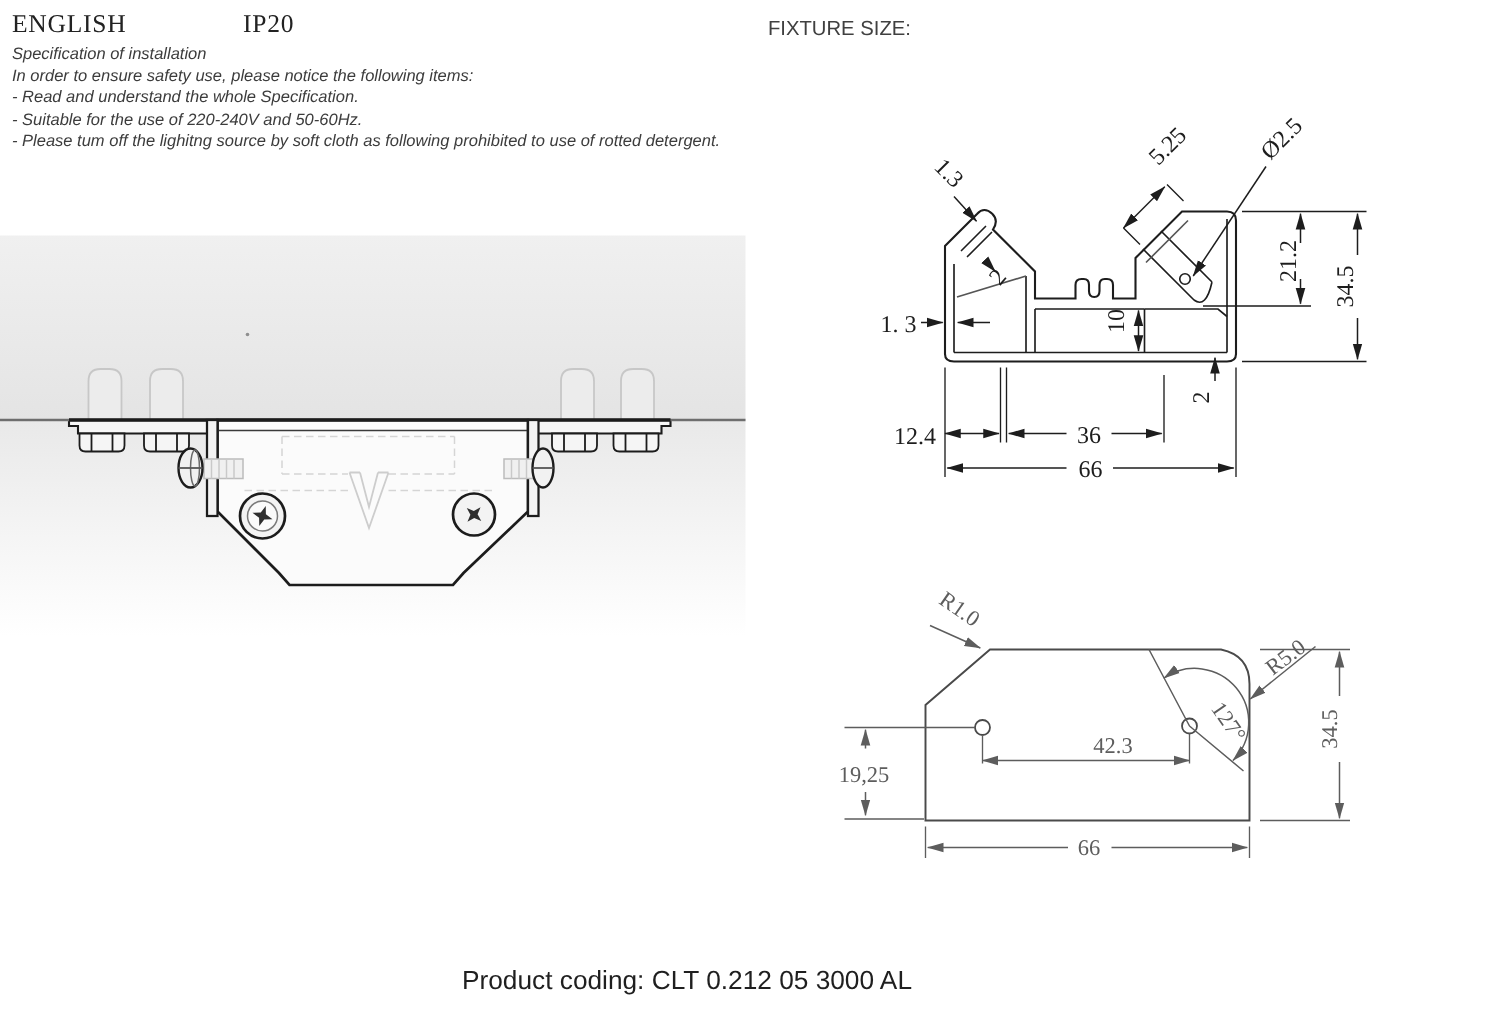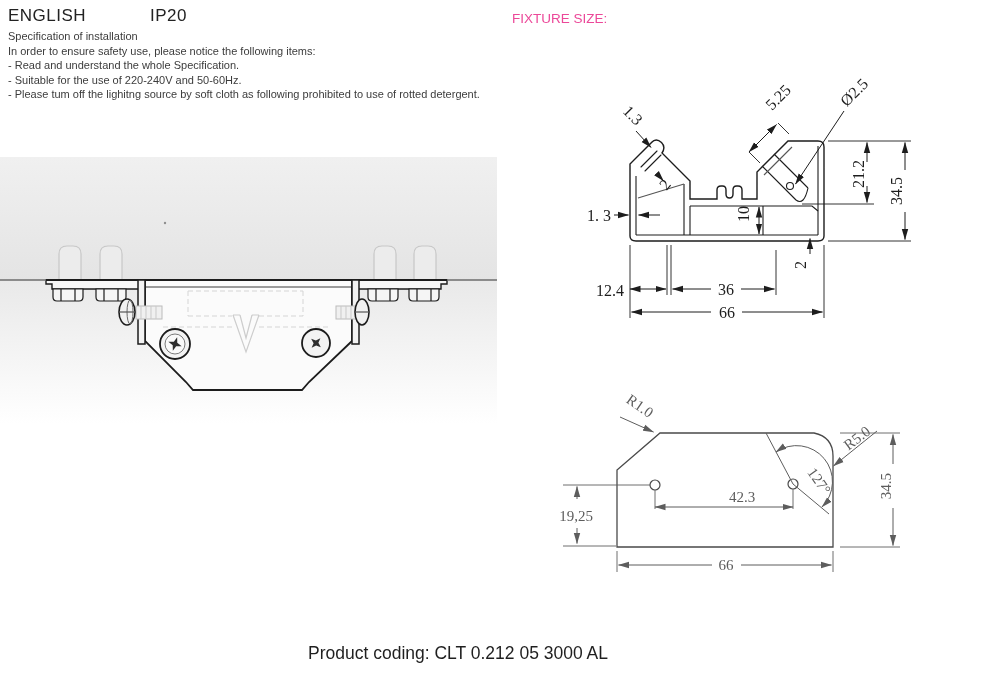--- a/index.html
+++ b/index.html
@@ -1,22 +1,22 @@
 <!DOCTYPE html>
 <html><head>
 <meta charset="utf-8">
 <style>
   html,body{margin:0;padding:0;background:#fff;}
   #page{position:relative;width:1000px;height:690px;background:#fff;overflow:hidden;
         font-family:"Liberation Sans",sans-serif;color:#2e2e2e;}
-  .hdr{position:absolute;top:6px;font-size:17px;letter-spacing:.5px;color:#222;}
+  .hdr{position:absolute;top:6px;font-size:17px;letter-spacing:.5px;color:#222;font-family:Liberation Serif, serif;}
   #lang{left:8px;}
-  #ip{left:150px;}
-  #fixsize{position:absolute;top:11px;left:512px;font-size:13.5px;color:#ec4899;}
-  #spec{position:absolute;top:29px;left:8px;font-size:11px;line-height:14.5px;color:#3c3c3c;width:520px;}
+  #ip{left:162px;}
+  #fixsize{position:absolute;top:11px;left:512px;font-size:13.5px;color:#404040;}
+  #spec{position:absolute;top:29px;left:8px;font-size:11px;line-height:14.5px;color:#3c3c3c;width:520px;font-style:italic;}
   #spec div{white-space:nowrap;}
   svg{position:absolute;}
   #render-svg{left:0;top:150px;}
   #profile-svg{left:555px;top:70px;}
   #plate-svg{left:545px;top:385px;}
   .dimtxt{font-family:"Liberation Serif",serif;font-size:16px;fill:#1d1d1d;}
   .dimtxt2{font-family:"Liberation Serif",serif;font-size:15px;fill:#5d5d5d;}
   #footer{position:absolute;top:643px;left:0;width:916px;text-align:center;
           font-size:17.5px;color:#1f1f1f;}
 </style>

